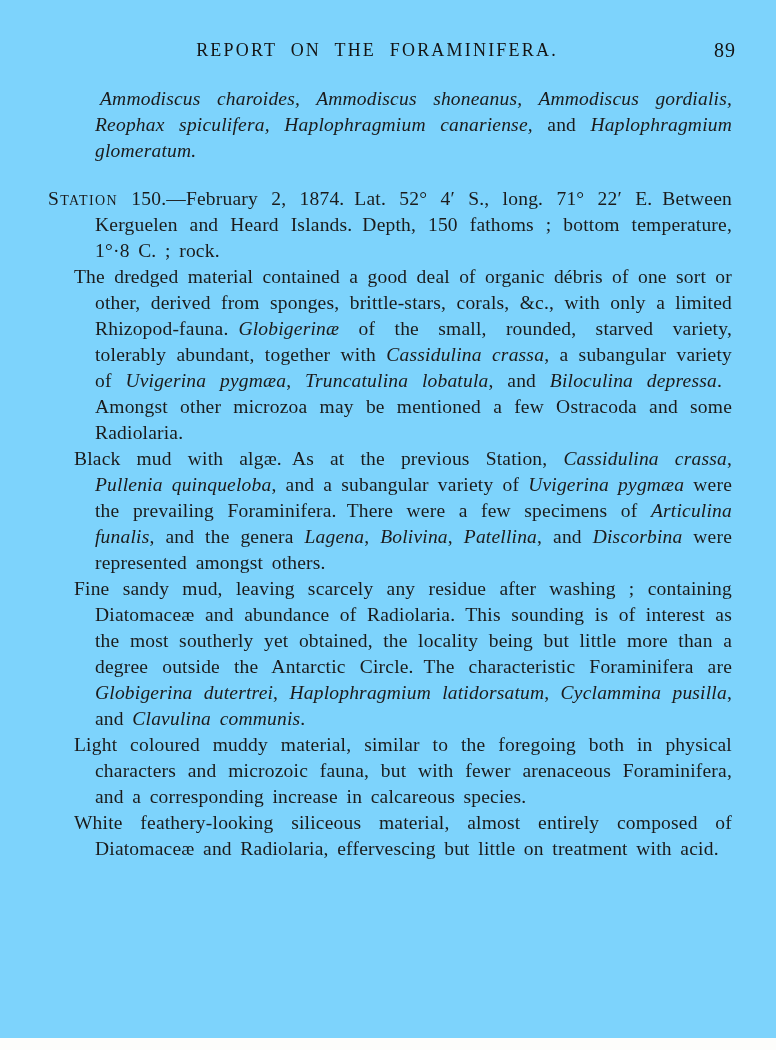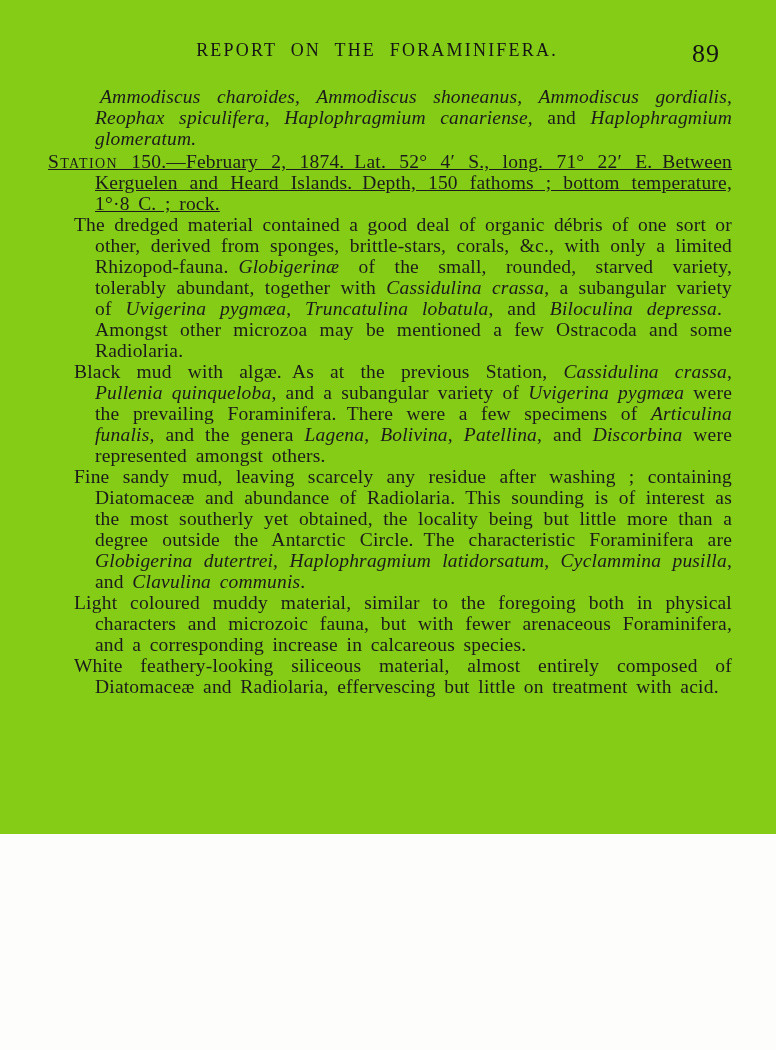--- a/index.html
+++ b/index.html
@@ -1,20 +1,20 @@
 <!DOCTYPE html>
 <html><head>
 <meta charset="utf-8">
 <style>
   html, body { margin: 0; padding: 0; background: #fdfdfb; }
   .page {
     position: relative;
     width: 776px;
-    height: 834px;
-    background: #84cc16;
+    height: 1038px;
+    background: #7dd3fc;
     color: #1b1b1b;
     font-family: "Liberation Serif", "DejaVu Serif", serif;
     overflow: hidden;
   }
   .page-header {
     position: absolute;
     top: 40px;
     left: 48px;
     right: 40px;
     height: 26px;
@@ -22,41 +22,41 @@
   .running-title {
     text-align: center;
     font-size: 18px;
     letter-spacing: 2.2px;
     word-spacing: 7px;
     color: #141414;
     padding-right: 30px;
   }
   .page-number {
     position: absolute;
-    right: 16px;
+    right: 0;
     top: -1px;
-    font-size: 26px;
+    font-size: 20px;
     letter-spacing: 1px;
     color: #141414;
   }
   .body-text {
     position: absolute;
     top: 86px;
     left: 48px;
     width: 684px;
     font-size: 19.5px;
-    line-height: 21px;
+    line-height: 26px;
     text-align: justify;
     letter-spacing: 0.2px;
     word-spacing: 3.5px;
     color: #1b1b1b;
   }
   .body-text p { margin: 0; }
   p.species { padding-left: 47px; text-indent: 5px; }
-  p.station { padding-left: 47px; text-indent: -47px; margin-top: 2px; text-decoration: underline; }
+  p.station { padding-left: 47px; text-indent: -47px; margin-top: 22px; }
   p.desc    { padding-left: 47px; text-indent: -21px; }
   .i  { font-style: italic; }
   .sc { font-variant: small-caps; letter-spacing: 1.4px; }
 </style>
 </head>
 <body>
 
 <div class="page">
   <div class="page-header">
     <div class="running-title">REPORT ON THE FORAMINIFERA.</div>

